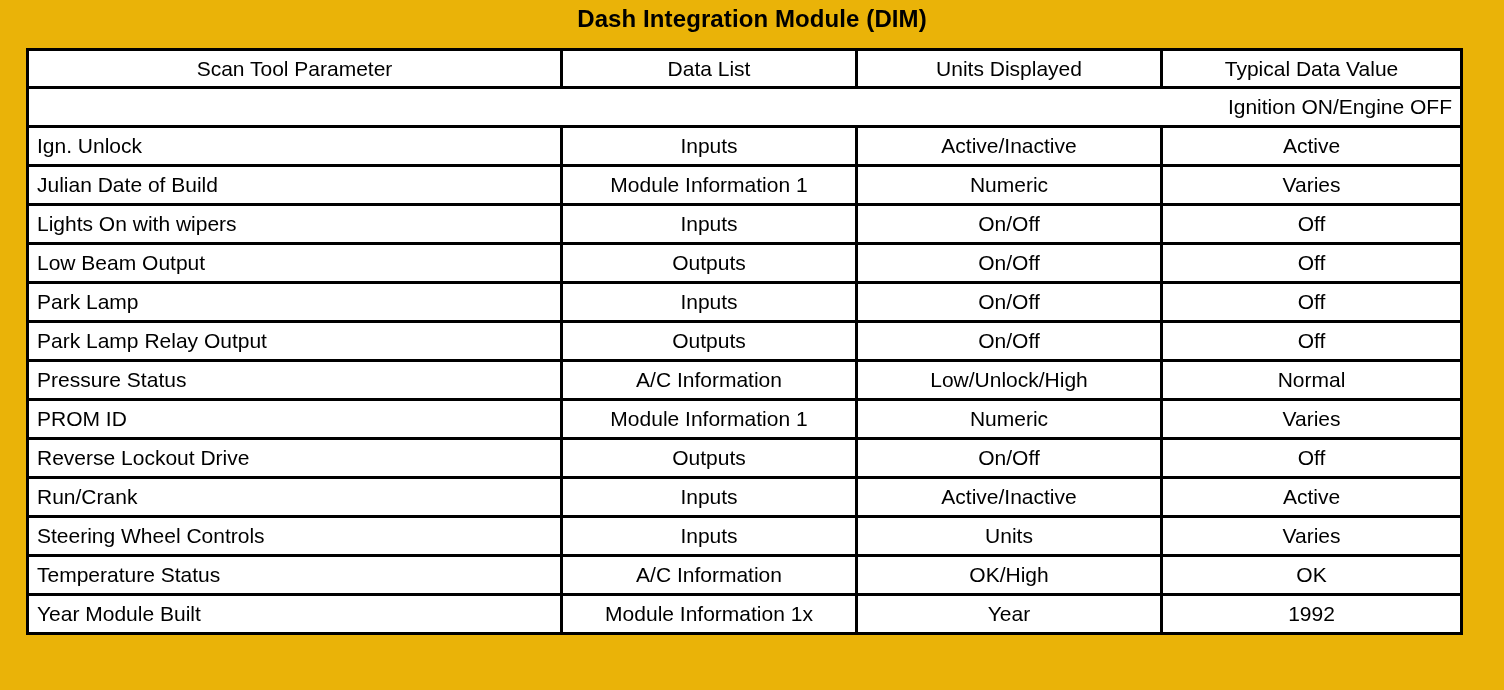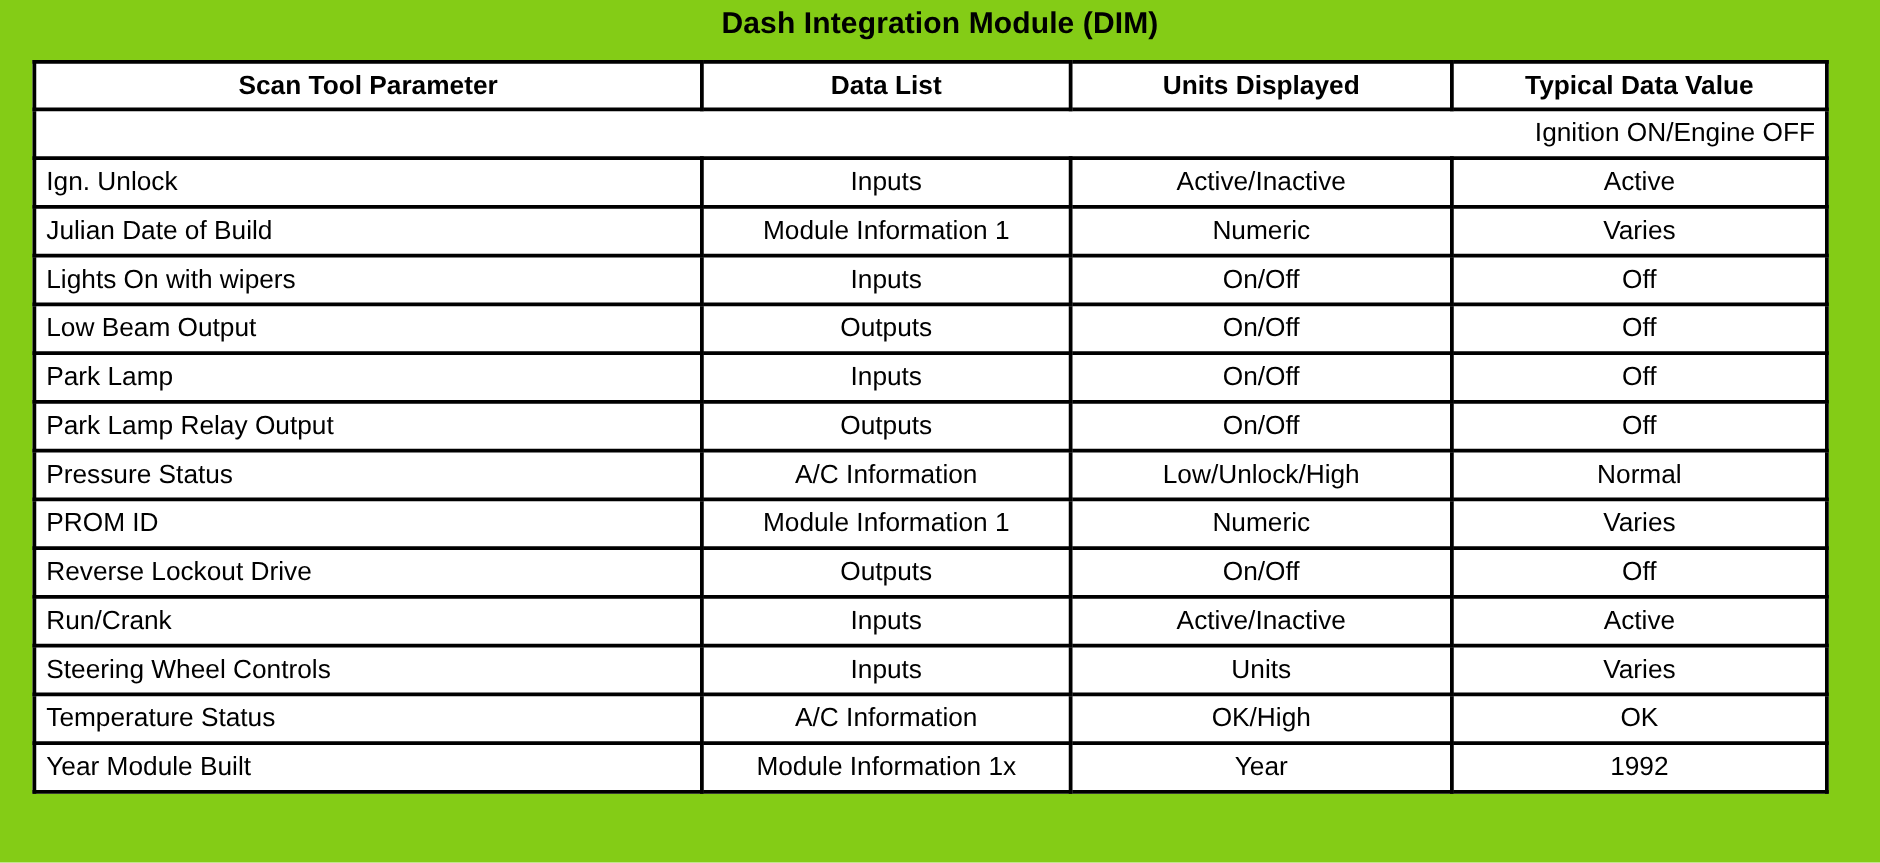--- a/index.html
+++ b/index.html
@@ -11,21 +11,21 @@
     width: 1504px;
     height: 690px;
     font-family: "Liberation Sans", sans-serif;
     color: #000000;
     overflow: hidden;
   }
   .page {
     position: relative;
     width: 1504px;
     height: 690px;
-    background: #84cc16;
+    background: #eab308;
   }
   .doc-title {
     position: absolute;
     top: 2px;
     left: 0;
     width: 1504px;
     text-align: center;
     font-size: 24px;
     font-weight: bold;
     letter-spacing: 0.1px;
@@ -51,21 +51,21 @@
     font-size: 21px;
     font-weight: normal;
     height: 36px;
     line-height: 36px;
     vertical-align: middle;
     overflow: hidden;
     white-space: nowrap;
     background: #ffffff;
   }
   table.dim-table th {
-    font-weight: bold;
+    font-weight: normal;
     font-size: 21px;
     text-align: center;
     height: 35px;
     line-height: 35px;
   }
   .col-param { width: 534px; }
   .col-list  { width: 295px; }
   .col-units { width: 305px; }
   .col-value { width: 300px; }
 

